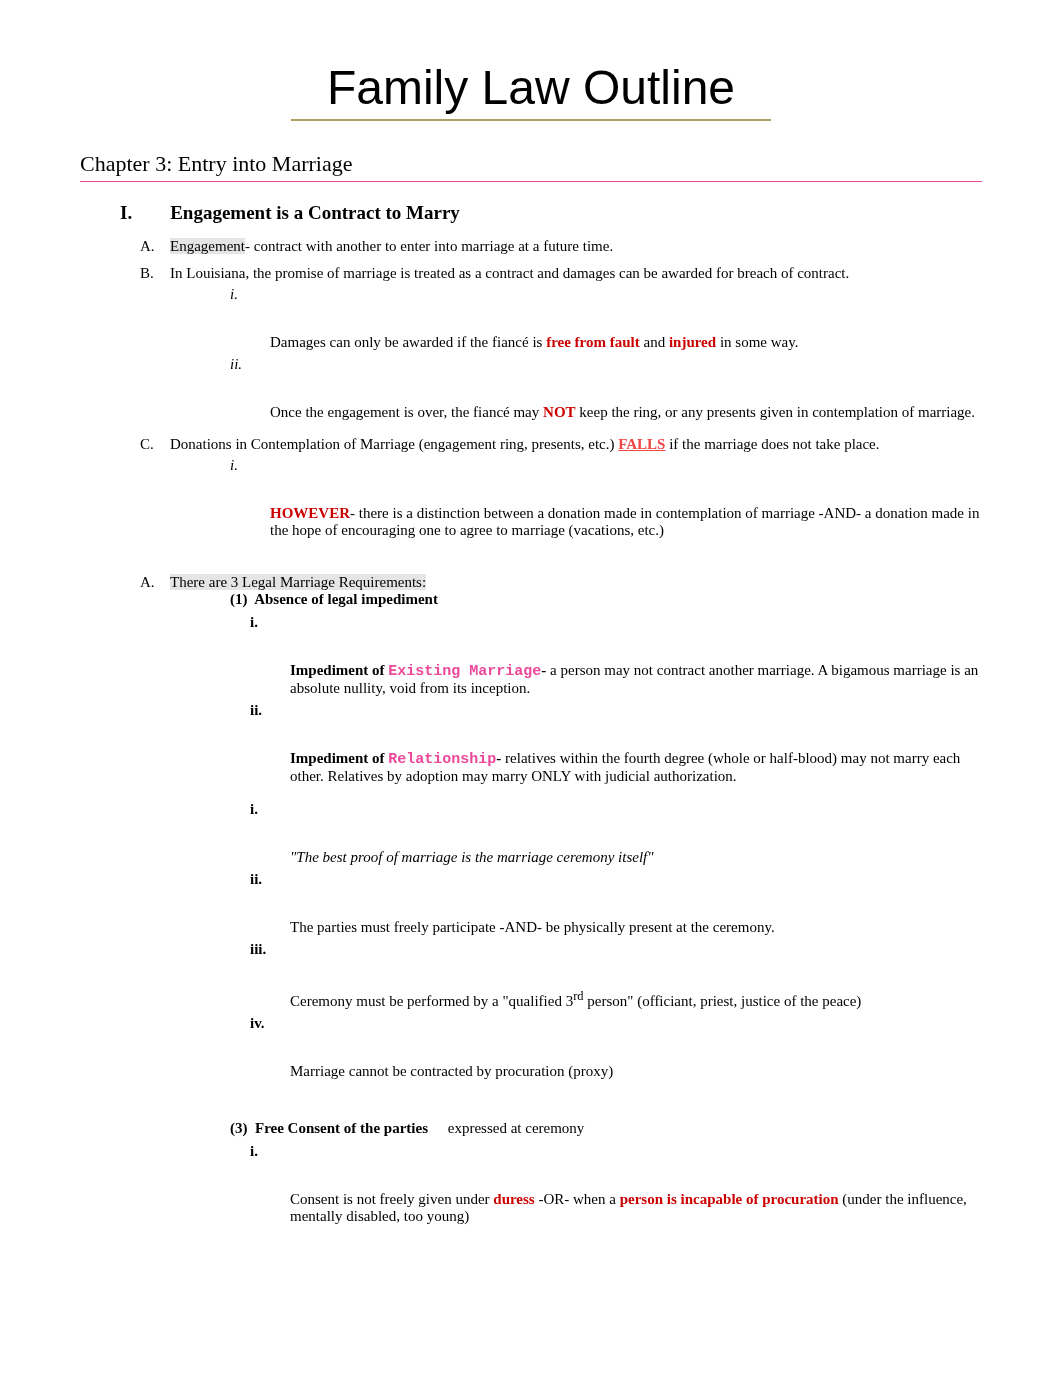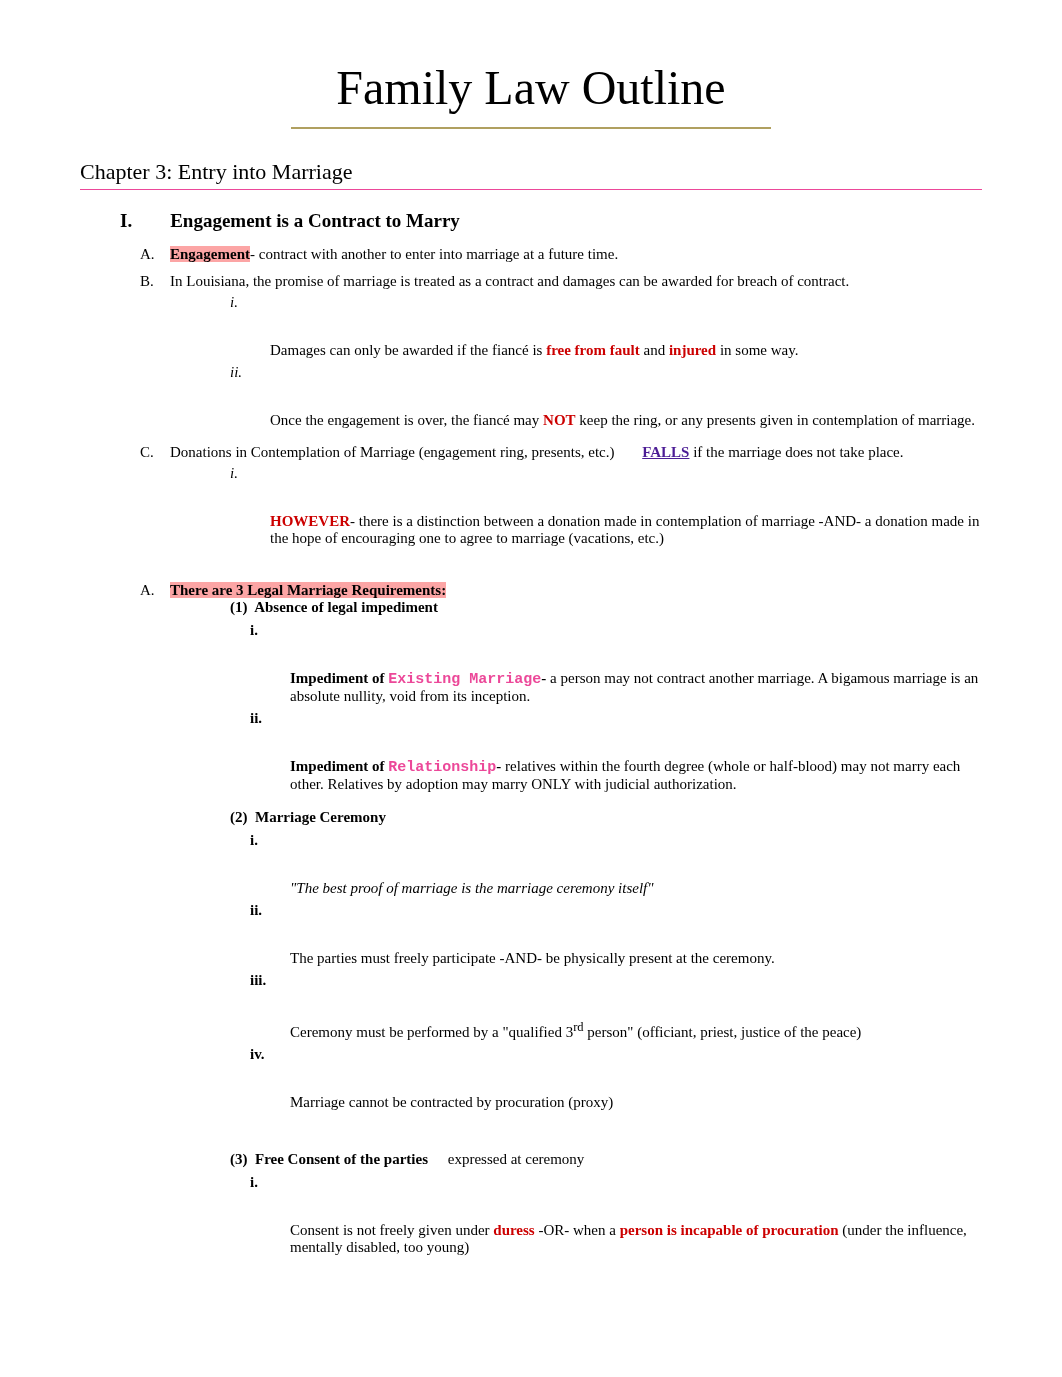--- a/index.html
+++ b/index.html
@@ -13,22 +13,22 @@
       font-size: 15px;
       color: #000000;
       padding: 60px 80px 80px 80px;
       max-width: 1062px;
       min-height: 1377px;
     }
     .page-title {
       text-align: center;
       font-size: 48px;
       font-weight: 400;
-      font-family: Liberation Serif, serif;
-      margin-bottom: 8px;
+      font-family: Liberation Sans, sans-serif;
+      margin-bottom: 0;
       padding-bottom: 4px;
     }
     .title-underline {
       display: block;
       width: 480px;
       height: 2px;
       background: #b0a060;
       margin: 0 auto 30px auto;
     }
     .chapter-heading {
@@ -78,32 +78,30 @@
     }
     .sub-label-bold {
       font-weight: bold;
       font-style: normal;
     }
     .sub-content {
       flex: 1;
       margin-top: 48px;
     }
     .highlight-yellow {
-      background-color: #fca5a5;
-      font-weight: bold;
+      background-color: #e5e5e5;
     }
     .text-red {
       color: #cc0000;
       font-weight: bold;
     }
     .text-red-underline {
-      color: #4c1d95;
+      color: #ef4444;
       font-weight: bold;
       text-decoration: underline;
-      margin-left: 24px;
     }
     .text-orange {
       color: #ec4899;
       font-weight: bold;
       font-family: Liberation Mono, monospace;
     }
     .text-bold {
       font-weight: bold;
     }
     .italic {
@@ -207,23 +205,20 @@
             <span class="sub-label sub-label-bold">ii.</span>
             <span class="sub-content">
               <span class="text-bold">Impediment of </span><span class="text-orange">Relationship</span><span class="text-bold">-</span> relatives within the fourth degree (whole or half-blood) may not marry each other. Relatives by adoption may marry ONLY with judicial authorization.
             </span>
           </div>
         </div>
       </div>
 
       
       <div class="numbered-section">
-        <div class="numbered-title">
-          <span>(2)&nbsp; Marriage Ceremony</span>
-        </div>
         <div class="sub-list indent-extra">
           <div class="sub-item">
             <span class="sub-label sub-label-bold">i.</span>
             <span class="sub-content italic">
               "The best proof of marriage is the marriage ceremony itself"
             </span>
           </div>
           <div class="sub-item">
             <span class="sub-label sub-label-bold">ii.</span>
             <span class="sub-content">

